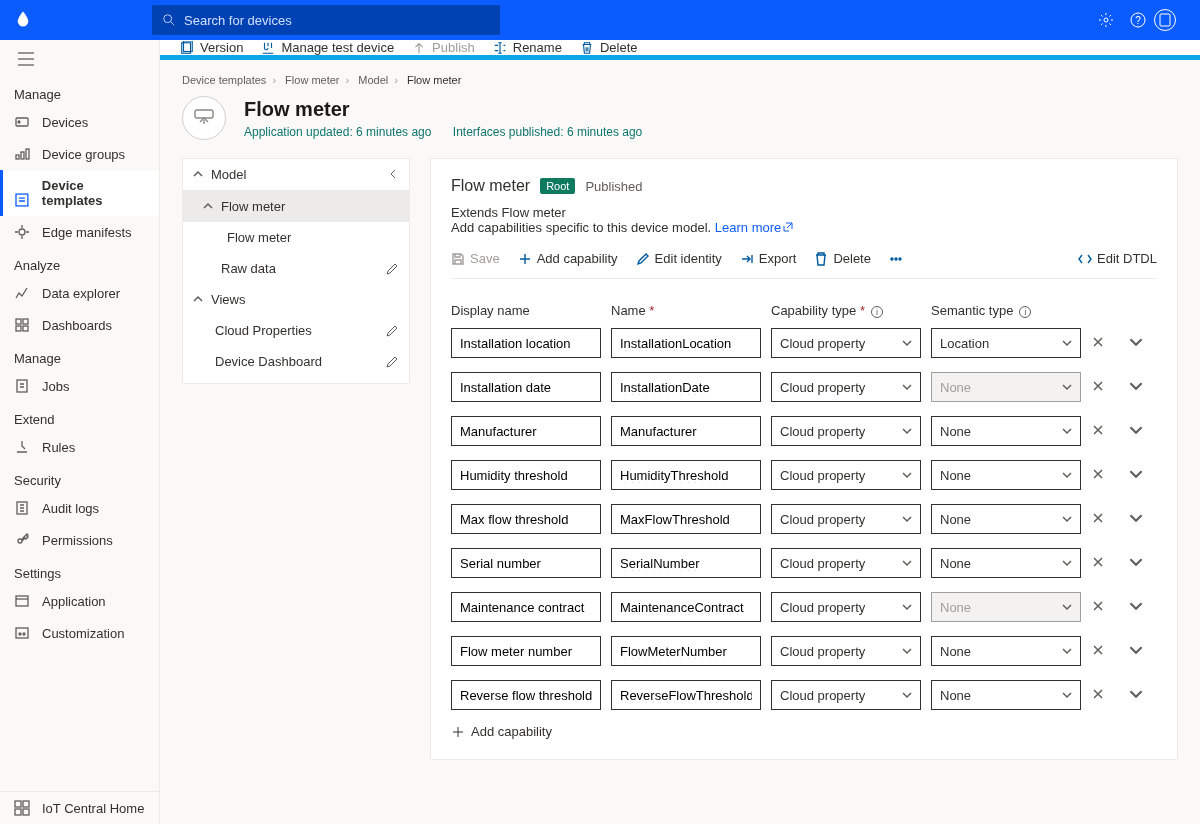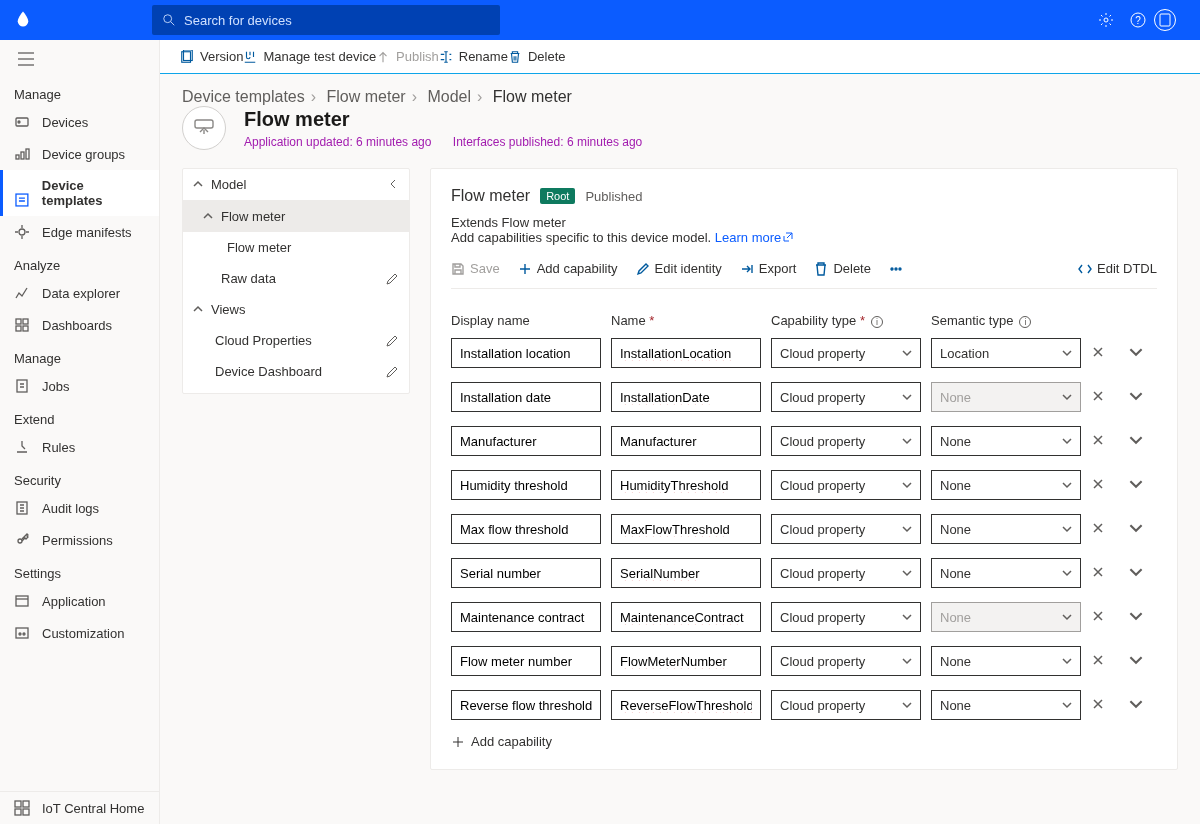--- a/index.html
+++ b/index.html
@@ -26,36 +26,36 @@
   .side-group-label { font-size: 13px; color: #323130; padding: 10px 14px 4px; font-weight: 400; }
   .side-item { display: flex; align-items: flex-end; gap: 12px; padding: 8px 12px 8px 14px; cursor: pointer; }
   .side-item.active { background: #fff; border-left: 3px solid #0b5cff; padding-left: 11px; font-weight: 600; }
   .side-item svg { width: 16px; height: 16px; fill: none; stroke: #605e5c; stroke-width: 1.3; }
   .side-item.active svg { stroke: #0b5cff; }
   .side-item span { font-size: 13px; }
   .sidebar .bottom { margin-top: auto; border-top: 1px solid #edebe9; }
 
   
   .main { flex: 1; display: flex; flex-direction: column; background: #faf9f8; overflow: hidden; }
-  .toolbar { height: 34px; background: #fff; border-bottom: 1px solid #0ea5e9; display: flex; align-items: center; padding: 0 20px; }
+  .toolbar { height: 20px; background: #fff; border-bottom: 5px solid #0ea5e9; display: flex; align-items: center; padding: 0 20px; gap: 18px; }
   .tool { display: flex; align-items: center; gap: 6px; font-size: 13px; color: #323130; cursor: pointer; }
   .tool.disabled { color: #a19f9d; }
   .tool svg { width: 14px; height: 14px; fill: none; stroke: #005a9e; stroke-width: 1.3; }
   .tool.disabled svg { stroke: #a19f9d; }
 
   .content { padding: 14px 22px; overflow: auto; flex: 1; }
-  .crumbs { font-size: 16px; color: #605e5c; }
+  .crumbs { font-size: 11px; color: #605e5c; margin-bottom: 10px; }
   .crumbs .sep { margin: 0 6px; color: #a19f9d; }
   .crumbs .last { color: #323130; }
 
   .title-row { display: flex; align-items: center; gap: 18px; margin-bottom: 18px; }
   .dev-icon { width: 44px; height: 44px; border: 1px solid #d2d0ce; border-radius: 50%; display: flex; align-items: center; justify-content: center; background: #fff; }
   .dev-icon svg { width: 24px; height: 24px; stroke: #8a8886; fill: none; stroke-width: 1.4; }
   .title-row h1 { font-size: 20px; font-weight: 600; color: #1b1a19; }
-  .meta-line { font-size: 12px; color: #a21caf; margin-top: 4px; }
+  .meta-line { font-size: 12px; color: #0f766e; margin-top: 4px; }
   .meta-line span + span { margin-left: 18px; }
 
   .panes { display: flex; gap: 20px; align-items: flex-start; }
 
   
   .tree { width: 238px; background: #fff; border: 1px solid #edebe9; border-radius: 2px; padding-bottom: 6px; }
   .tree-row { display: flex; align-items: center; padding: 8px 10px; gap: 8px; font-size: 13px; cursor: pointer; position: relative; }
   .tree-row.head { border-bottom: 1px solid #edebe9; }
   .tree-row.selected { background: #edebe9; }
   .tree-row .chev { width: 10px; }

